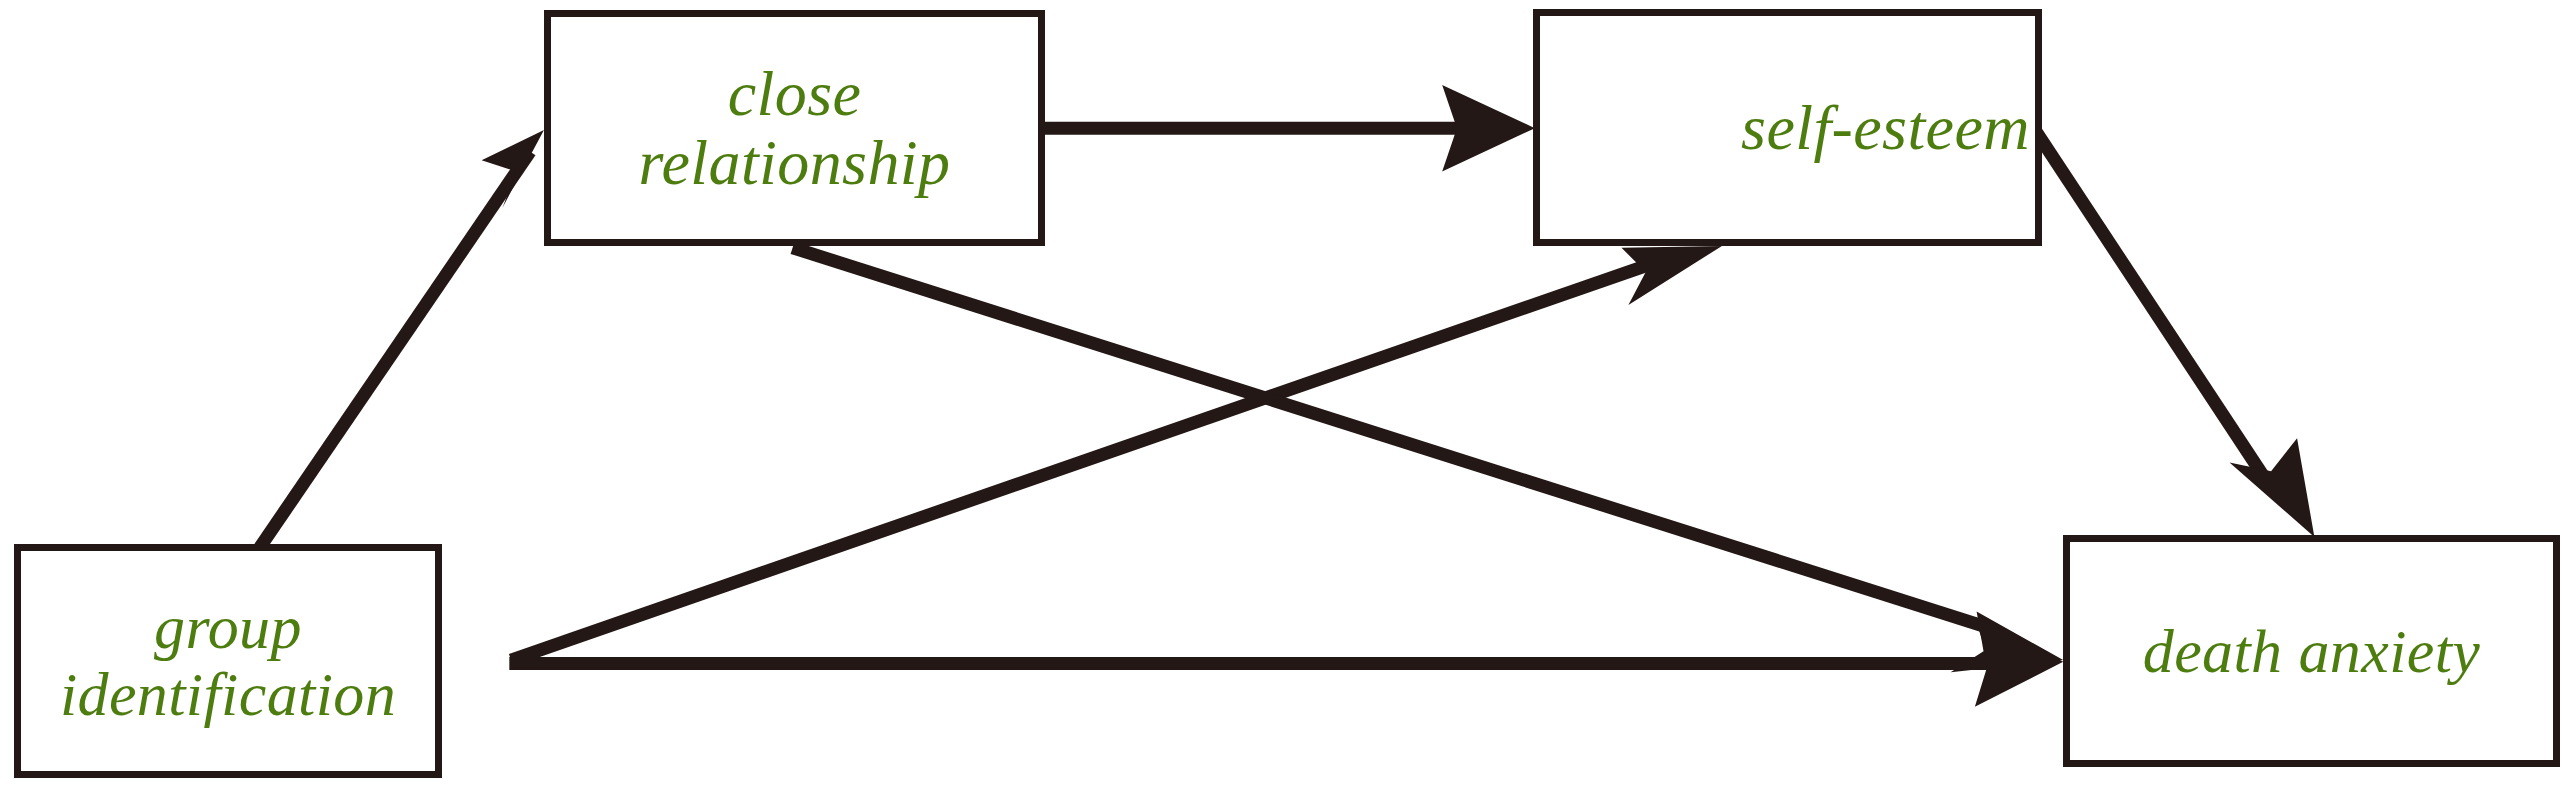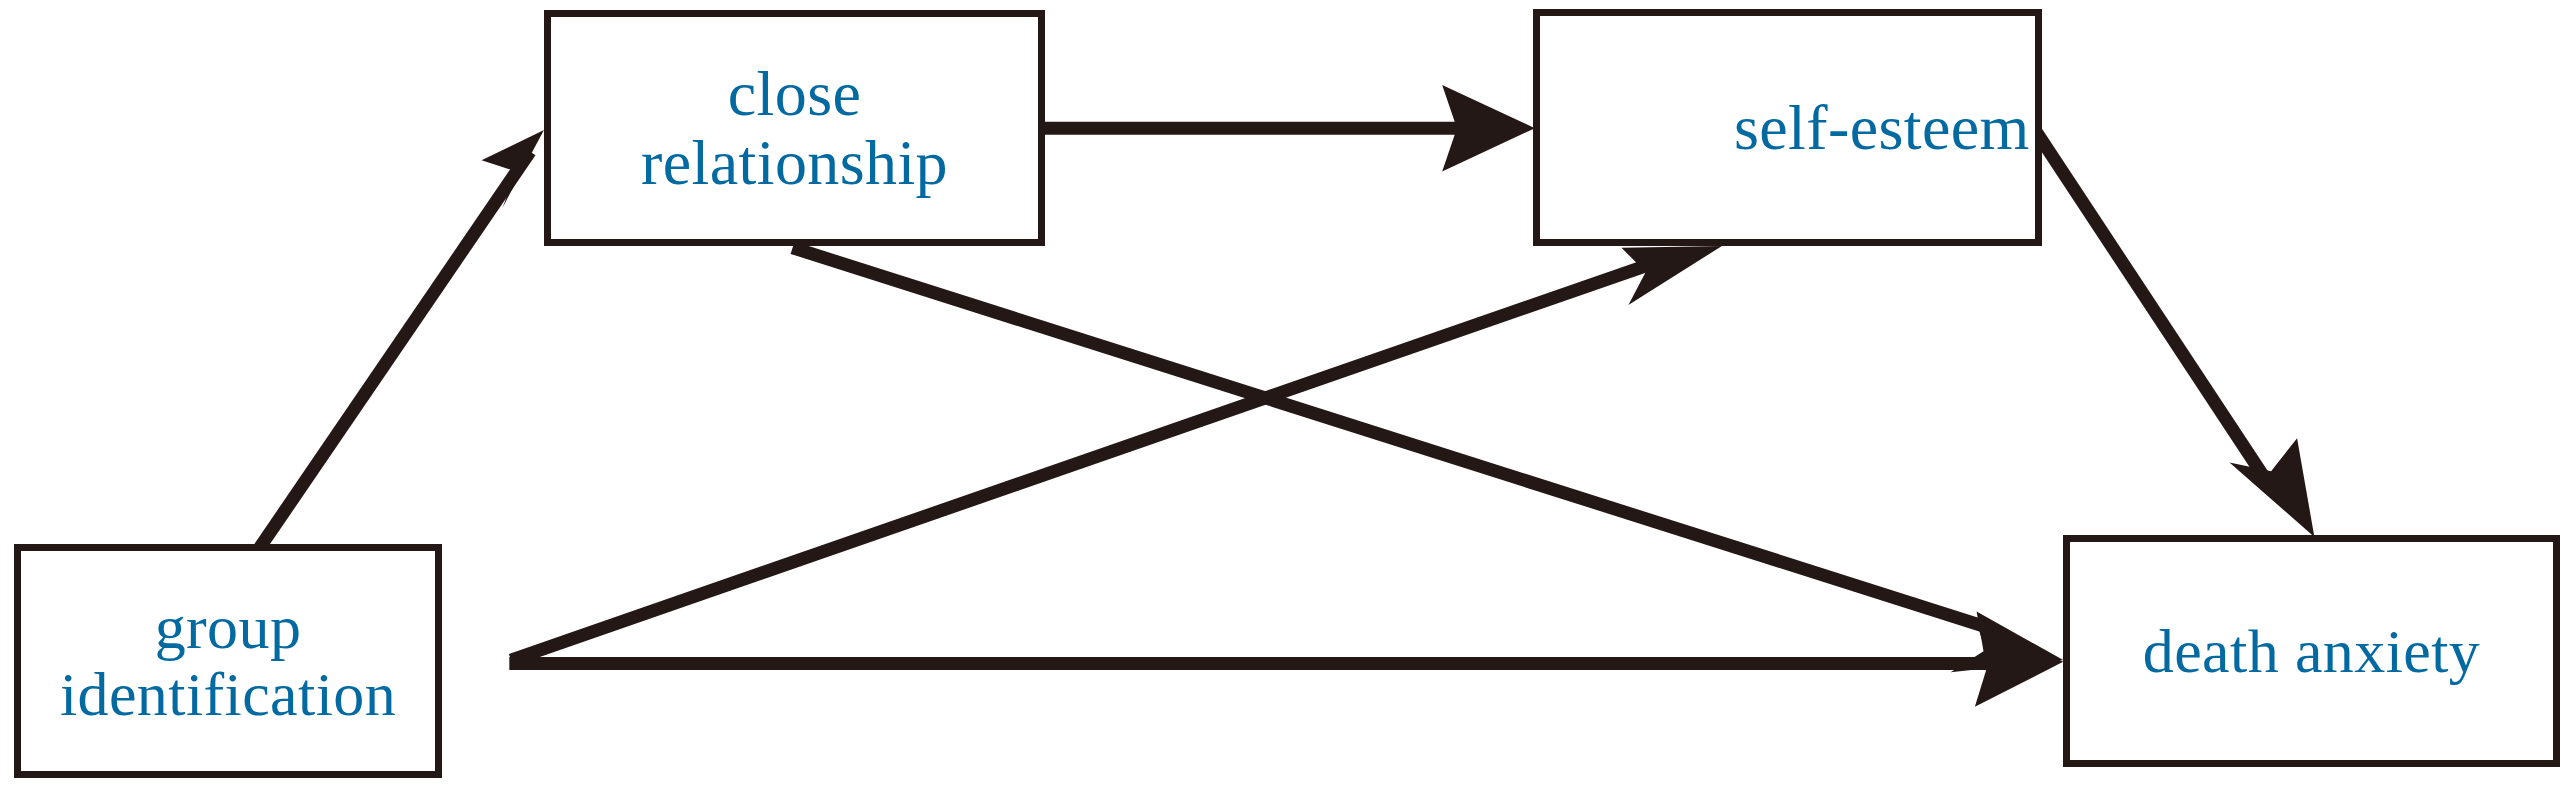--- a/index.html
+++ b/index.html
@@ -32,26 +32,27 @@
     box-sizing: border-box;
     background: #ffffff;
     border: 7.8px solid #231815;
     display: flex;
     align-items: center;
     justify-content: center;
     text-align: center;
   }
   .node-label {
     font-family: "Liberation Serif", "DejaVu Serif", serif;
-    color: #0369a1;
+    color: #4d7c0f;
     font-size: 64px;
     line-height: 1.08;
     letter-spacing: 0.4px;
     white-space: pre-line;
     padding: 0 5.2px;
+    font-style: italic;
   }
   
   #node-close-relationship {
     left: 544px;  top: 10.4px;   width: 501px;  height: 236px;
   }
   #node-self-esteem {
     left: 1533px; top: 8.7px;   width: 509px;  height: 237px; justify-content: flex-end;
   }
   #node-group-identification {
     left: 14px;   top: 544px;  width: 428px;  height: 234px;

